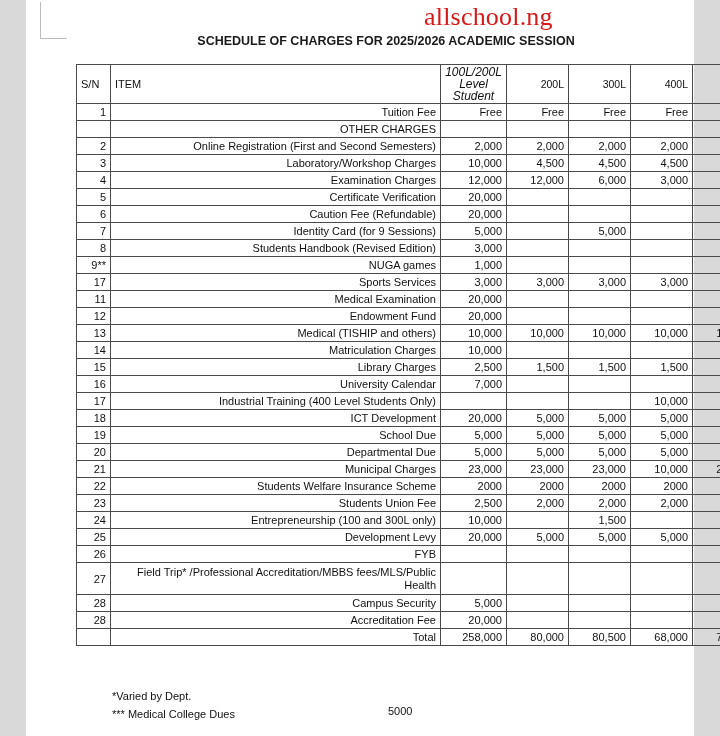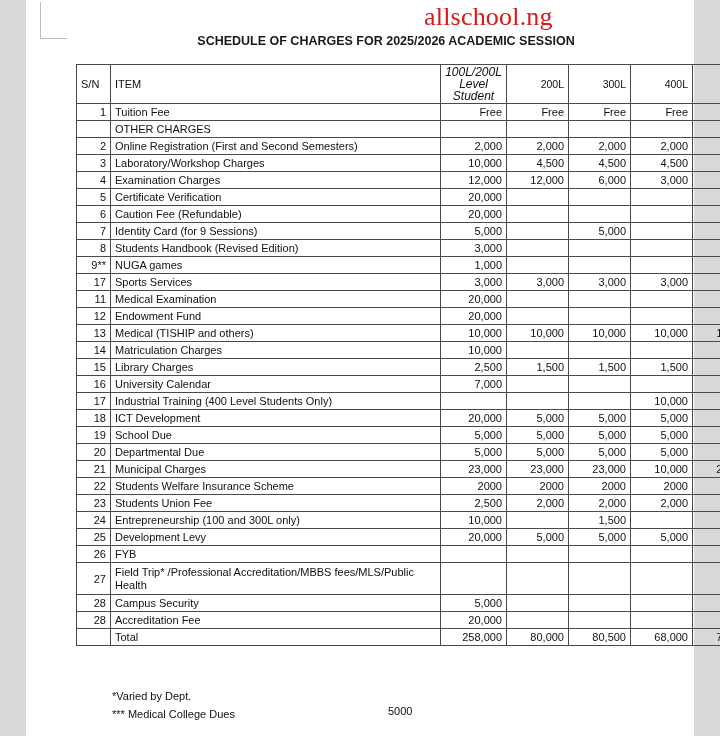--- a/index.html
+++ b/index.html
@@ -64,21 +64,21 @@
   }
   table.charges td, table.charges th {
     border: 1px solid #4a4a4a;
     padding: 1px 4px;
     height: 17px;
     vertical-align: middle;
     font-weight: normal;
     box-sizing: border-box;
   }
   .c-sn { width: 34px; text-align: right; padding-right: 5px; }
-  .c-item { width: 330px; text-align: left; }
+  .c-item { width: 330px; text-align: right; }
   .c-num { width: 66px; text-align: right; padding-right: 6px; }
   .c-num-a { width: 62px; text-align: right; padding-right: 6px; }
   thead .hdr-sn, thead .hdr-item {
     text-align: left;
     padding-left: 5px;
     vertical-align: top;
   }
   .colhdr {
     text-align: right;
     font-size: 10.5px;

